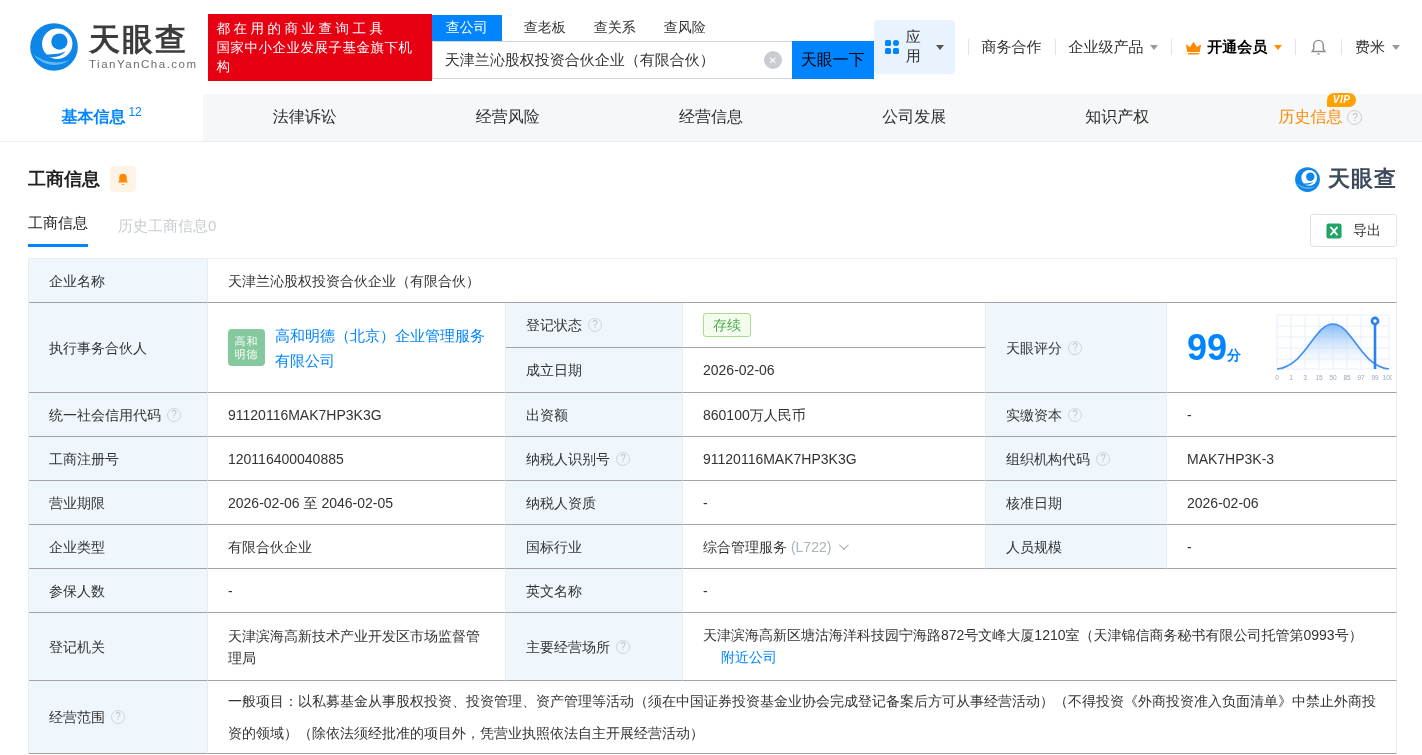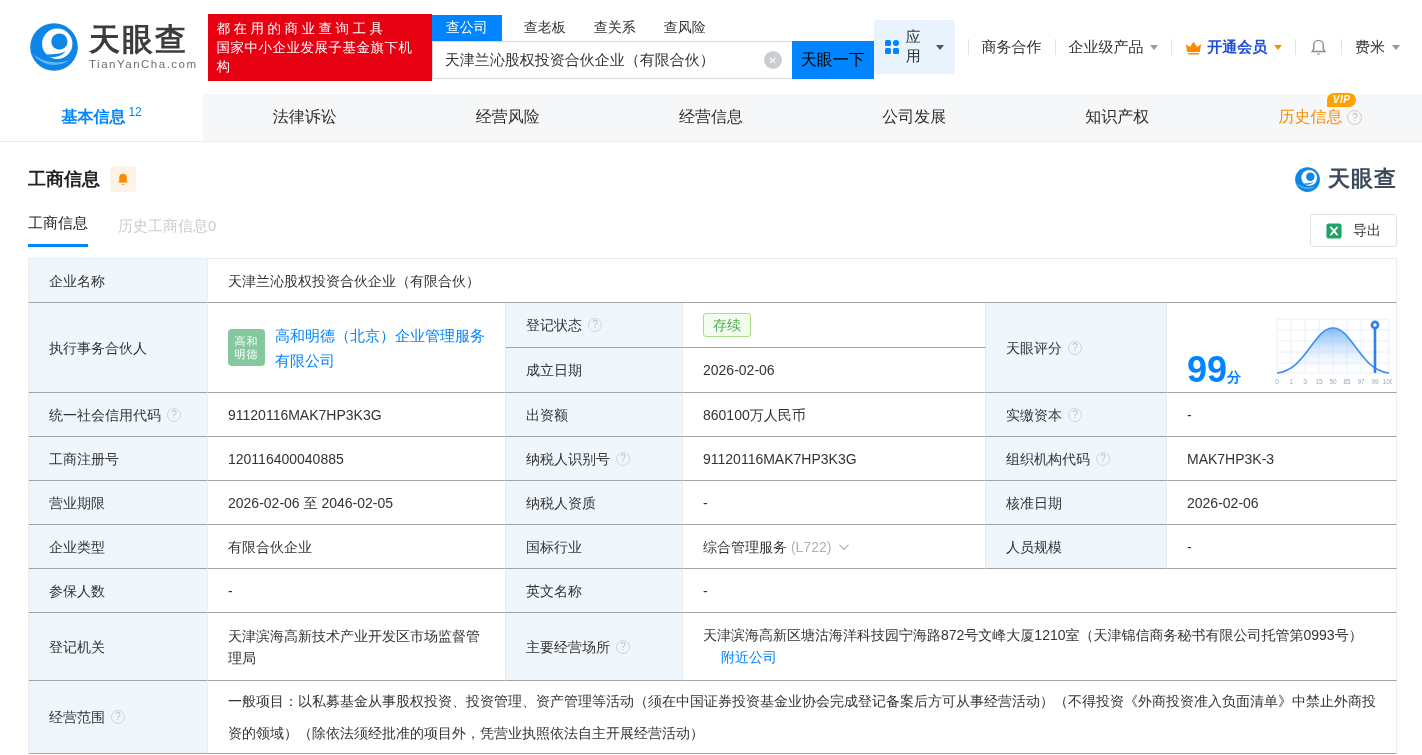--- a/index.html
+++ b/index.html
@@ -28,21 +28,21 @@
   .top-nav { margin-left:auto; margin-right:22px; display:flex; align-items:center; font-size:15px; color:#333; }
   .apps-pill { background:#e9f3fd; border-radius:4px; padding:8px 11px; display:flex; align-items:center; gap:7px; cursor:pointer; }
   .grid-icon { width:14px; height:14px; display:grid; grid-template-columns:6px 6px; grid-template-rows:6px 6px; gap:2px; }
   .grid-icon i { background:#0084ff; border-radius:1.5px; }
   .grid-icon i:nth-child(2){ border-radius:50%; }
   .caret { width:0; height:0; border-left:4.5px solid transparent; border-right:4.5px solid transparent; border-top:5px solid #555; margin-left:2px; }
   .caret.orange { border-top-color:#ff8a00; }
   .caret.gray { border-top-color:#999; }
   .sep { width:1px; height:16px; background:#e3e3e3; margin:0 13px; }
   .nav-item { display:flex; align-items:center; gap:5px; cursor:pointer; white-space:nowrap; }
-  .nav-vip { color:#1d4ed8; font-weight:bold; }
+  .nav-vip { color:#000000; font-weight:bold; }
   .bell-gray svg { display:block; }
 
   
   .main-tabs { display:flex; height:48px; background:#f6f7f8; border-bottom:1px solid #ececec; }
   .mtab { flex:1; display:flex; align-items:center; justify-content:center; font-size:16px; color:#2d2d2d; cursor:pointer; position:relative; }
   .mtab.active { background:#fff; color:#0084ff; font-weight:bold; }
   .mtab .count { color:#0084ff; font-size:12px; font-weight:normal; margin-left:3px; transform:translateY(-6px); display:inline-block; }
   .mtab-vip { color:#ff8a00; }
   .vip-wrap { position:relative; display:inline-block; }
   .vip-badge { position:absolute; top:-14px; right:-14px; background:#ffa200; color:#fff; font-size:10px; font-weight:bold; font-style:italic; padding:1px 6px 2px; border-radius:7px 7px 7px 1px; letter-spacing:0.5px; }
@@ -73,21 +73,21 @@
   .row2 { grid-template-rows:45px 45px; }
   .span2r { grid-row:1 / 3; }
   .help { width:14px; height:14px; border:1px solid #ccd6de; border-radius:50%; color:#b7c3cd; font-size:10px; display:inline-flex; align-items:center; justify-content:center; margin-left:6px; flex:none; }
   .tag-green { display:inline-block; background:#f4fcee; border:1px solid #a8dd8c; color:#4bab4e; padding:1px 9px; border-radius:3px; line-height:20px; }
   .link { color:#0084ff; text-decoration:none; cursor:pointer; }
   .gray { color:#aab2bb; }
   .chev-down { width:7px; height:7px; border-right:1.5px solid #9aa3ad; border-bottom:1.5px solid #9aa3ad; transform:rotate(45deg) translateY(-2px); display:inline-block; margin-left:8px; }
   .partner-cell { gap:10px; padding-top:10px; padding-bottom:10px; }
   .partner-logo { width:37px; height:37px; border-radius:4px; background:#86c89d; color:#fff; font-size:11px; line-height:13px; display:flex; flex-direction:column; align-items:center; justify-content:center; letter-spacing:1px; flex:none; }
   .partner-link { font-size:15px; line-height:25px; }
-  .score-cell { justify-content:space-between; padding-right:4px;align-items:flex-end; }
+  .score-cell { justify-content:space-between; padding-right:4px; }
   .score-num { font-size:36px; font-weight:bold; color:#0084ff; line-height:1; }
   .score-unit { font-size:14px; color:#0084ff; font-weight:bold; }
   .addr-link { margin-left:18px; }
 </style>
 </head>
 <body>
 
 <div class="topbar">
   <div class="logo">
     <svg width="52" height="52" viewBox="0 0 48 48">

